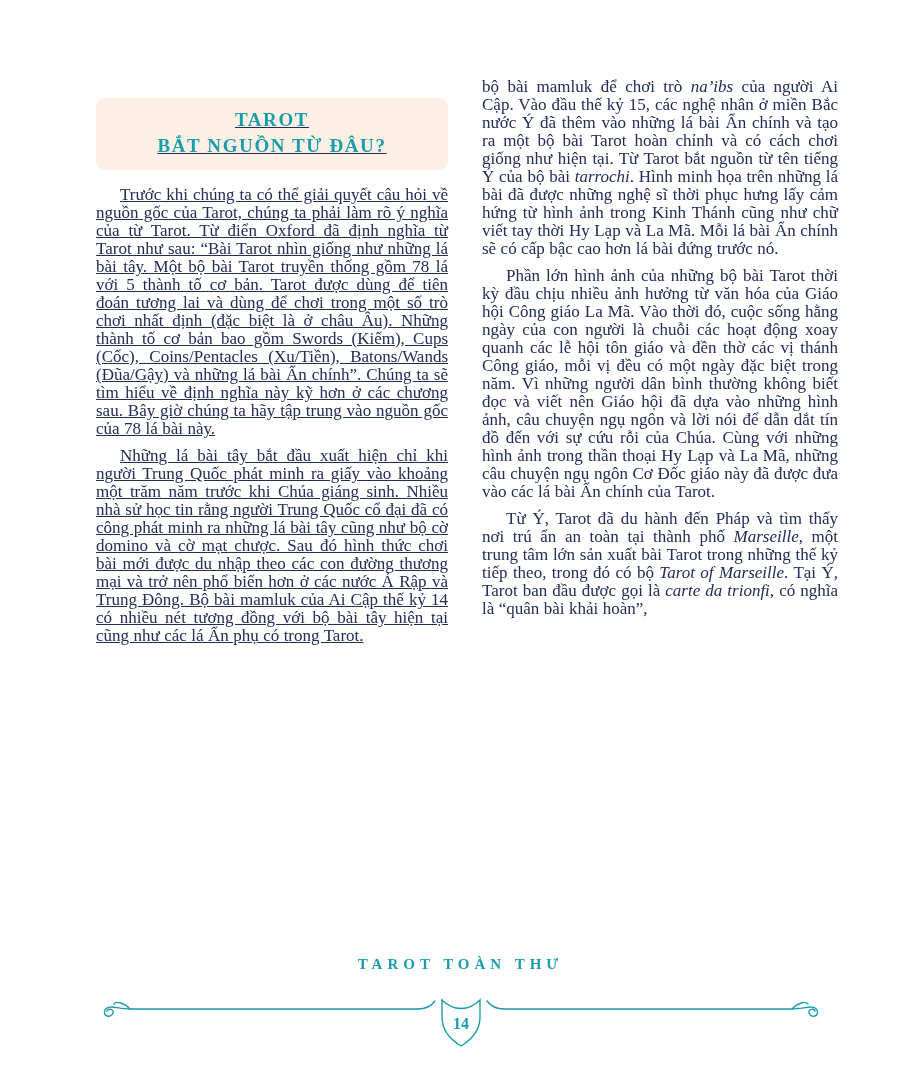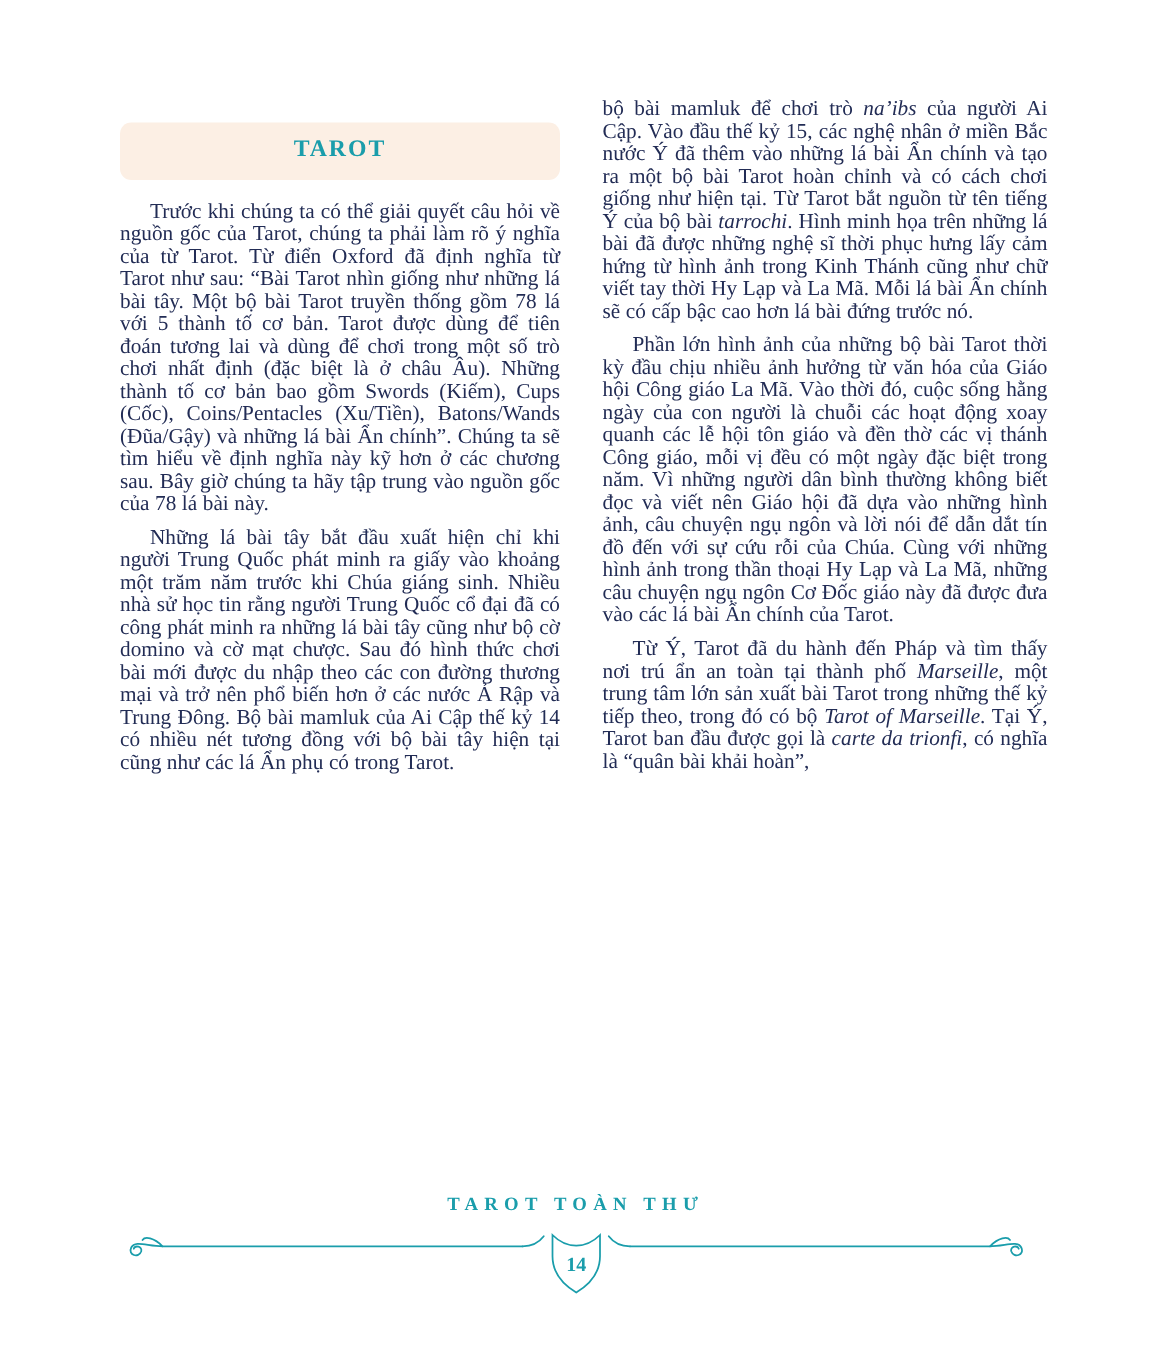--- a/index.html
+++ b/index.html
@@ -14,21 +14,21 @@
     overflow: hidden;
   }
   .content {
     position: absolute;
     top: 78px;
     left: 96px;
     width: 742px;
     display: flex;
     gap: 34px;
   }
-  .col-left { width: 352px; }
+  .col-left { width: 352px; text-decoration: underline; }
   .col-right { width: 356px; }
   .heading-box {
     margin-top: 20px;
     margin-bottom: 16px;
     background: var(--heading_bg, #fcefe4);
     border-radius: 9px;
     padding: 9px 6px 11px;
     text-align: center;
   }
   .heading-line {
@@ -53,33 +53,34 @@
     left: 0;
     right: 0;
     top: 956px;
     text-align: center;
   }
   .book-title {
     color: var(--accent, #1a9dab);
     font-size: 15px;
     font-weight: 600;
     letter-spacing: 5px;
-    margin-bottom: 8px;
+    margin-bottom: 20px;
   }
   .footer svg { display: block; margin: 0 auto; }
 </style>
 </head>
 <body>
 
 <div class="page">
   <div class="content">
 
     <div class="col col-left">
       <div class="heading-box">
         <div class="heading-line">TAROT</div>
+        <div class="heading-line">BẮT NGUỒN TỪ ĐÂU?</div>
       </div>
       <div class="paras">
           <p class="para"><span>Trước khi chúng ta có thể giải quyết câu hỏi về nguồn gốc của Tarot, chúng ta phải làm rõ ý nghĩa của từ Tarot. Từ điển Oxford đã định nghĩa từ Tarot như sau: “Bài Tarot nhìn giống như những lá bài tây. Một bộ bài Tarot truyền thống gồm 78 lá với 5 thành tố cơ bản. Tarot được dùng để tiên đoán tương lai và dùng để chơi trong một số trò chơi nhất định (đặc biệt là ở châu Âu). Những thành tố cơ bản bao gồm Swords (Kiếm), Cups (Cốc), Coins/Pentacles (Xu/Tiền), Batons/Wands (Đũa/Gậy) và những lá bài Ẩn chính”. Chúng ta sẽ tìm hiểu về định nghĩa này kỹ hơn ở các chương sau. Bây giờ chúng ta hãy tập trung vào nguồn gốc của 78 lá bài này.</span></p>
           <p class="para"><span>Những lá bài tây bắt đầu xuất hiện chỉ khi người Trung Quốc phát minh ra giấy vào khoảng một trăm năm trước khi Chúa giáng sinh. Nhiều nhà sử học tin rằng người Trung Quốc cổ đại đã có công phát minh ra những lá bài tây cũng như bộ cờ domino và cờ mạt chược. Sau đó hình thức chơi bài mới được du nhập theo các con đường thương mại và trở nên phổ biến hơn ở các nước Ả Rập và Trung Đông. Bộ bài mamluk của Ai Cập thế kỷ 14 có nhiều nét tương đồng với bộ bài tây hiện tại cũng như các lá Ẩn phụ có trong Tarot.</span></p>
         </div>
     </div>
 
     <div class="col col-right">
       <div class="paras">
           <p class="para no-indent"><span>bộ bài mamluk để chơi trò </span><span class="italic">na’ibs</span><span> của người Ai Cập. Vào đầu thế kỷ 15, các nghệ nhân ở miền Bắc nước Ý đã thêm vào những lá bài Ẩn chính và tạo ra một bộ bài Tarot hoàn chỉnh và có cách chơi giống như hiện tại. Từ Tarot bắt nguồn từ tên tiếng Ý của bộ bài </span><span class="italic">tarrochi</span><span>. Hình minh họa trên những lá bài đã được những nghệ sĩ thời phục hưng lấy cảm hứng từ hình ảnh trong Kinh Thánh cũng như chữ viết tay thời Hy Lạp và La Mã. Mỗi lá bài Ẩn chính sẽ có cấp bậc cao hơn lá bài đứng trước nó.</span></p>

